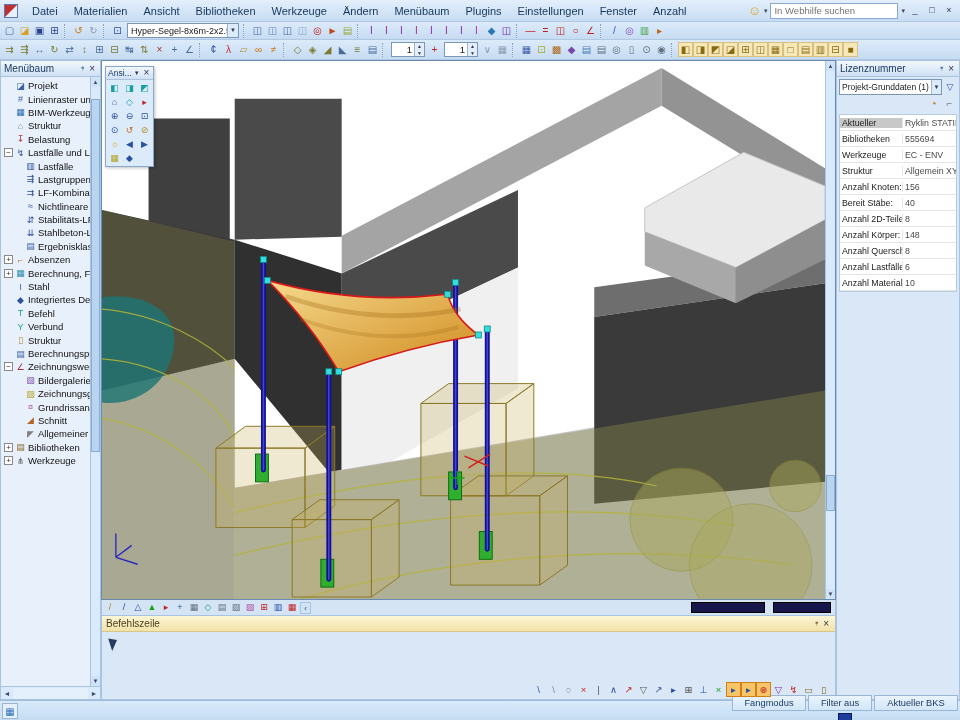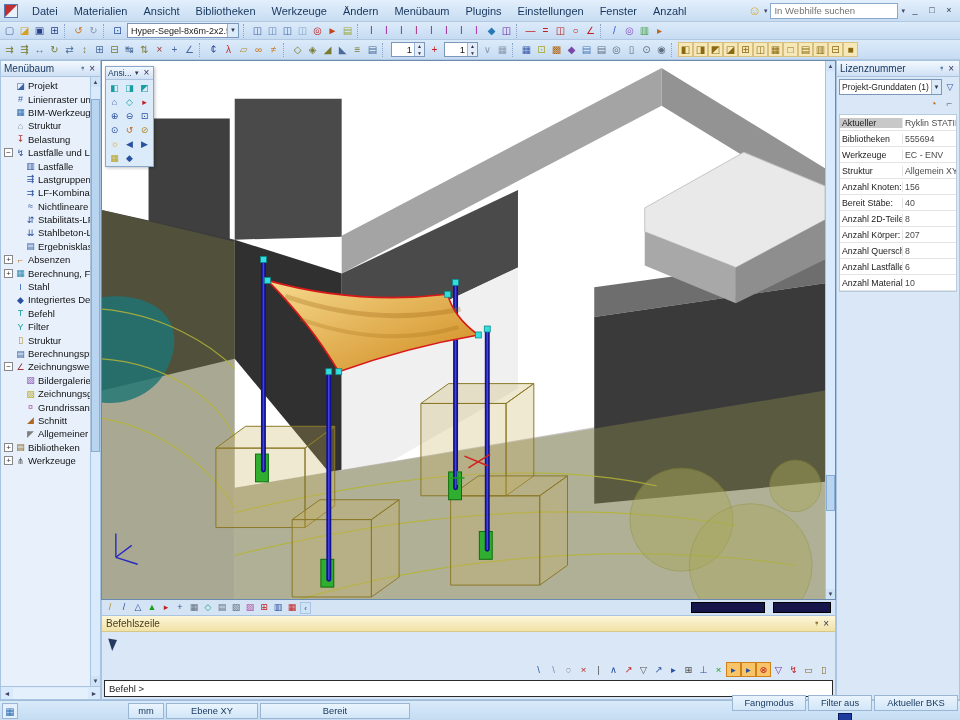--- a/index.html
+++ b/index.html
@@ -385,21 +385,21 @@
               <span class="tlabel">Integriertes Design Forms</span>
             </div>
             <div class="trow-item" style="padding-left: 2px;">
               <div class="expsp"></div>
               <span class="ticon" style="color: rgb(24, 160, 160);">T</span>
               <span class="tlabel">Befehl</span>
             </div>
             <div class="trow-item" style="padding-left: 2px;">
               <div class="expsp"></div>
               <span class="ticon" style="color: rgb(24, 160, 160);">Y</span>
-              <span class="tlabel">Filter</span>
+              <span class="tlabel">Verbund</span>
             </div>
             <div class="trow-item" style="padding-left: 2px;">
               <div class="expsp"></div>
               <span class="ticon" style="color: rgb(176, 138, 40);">▯</span>
               <span class="tlabel">Struktur</span>
             </div>
             <div class="trow-item" style="padding-left: 2px;">
               <div class="expsp"></div>
               <span class="ticon" style="color: rgb(58, 98, 168);">▤</span>
               <span class="tlabel">Berechnungsprotokoll</span>
@@ -658,23 +658,20 @@
               <div class="ib" style="color: rgb(24, 160, 24);">×</div>
               <div class="ib active" style="color: rgb(42, 80, 160);">▸</div>
               <div class="ib active" style="color: rgb(42, 80, 160);">▸</div>
               <div class="ib active" style="color: rgb(192, 32, 32);">⊗</div>
               <div class="ib" style="color: rgb(122, 40, 160);">▽</div>
               <div class="ib" style="color: rgb(192, 32, 32);">↯</div>
               <div class="ib" style="color: rgb(138, 106, 42);">▭</div>
               <div class="ib" style="color: rgb(138, 106, 42);">▯</div>
             </div>
         </div>
-        <div class="cmd-input">
-          <span>Befehl &gt;</span>
-        </div>
       </div>
     </div>
 
     <div class="panel props-panel">
       <div class="phead">
         <span>Lizenznummer</span>
         <span class="sp"></span>
         <svg class="phx" width="8" height="9" viewBox="0 0 8 9">
             <rect x="1" y="1" width="5" height="4" fill="#5a7aa0"></rect>
             <line x1="3.5" y1="5" x2="3.5" y2="9" stroke="#5a7aa0"></line>
@@ -719,46 +716,41 @@
           <div class="prow">
             <div class="plab">Bereit Stäbe:</div>
             <div class="pval">40</div>
           </div>
           <div class="prow">
             <div class="plab">Anzahl 2D-Teile:</div>
             <div class="pval">8</div>
           </div>
           <div class="prow">
             <div class="plab">Anzahl Körper:</div>
-            <div class="pval">207</div>
+            <div class="pval">148</div>
           </div>
           <div class="prow">
             <div class="plab">Anzahl Querschnitte:</div>
             <div class="pval">8</div>
           </div>
           <div class="prow">
             <div class="plab">Anzahl Lastfälle:</div>
             <div class="pval">6</div>
           </div>
           <div class="prow">
             <div class="plab">Anzahl Materialien:</div>
             <div class="pval">10</div>
           </div>
         </div>
     </div>
   </div>
 
   <div class="statusbar">
     <div class="sbtn0">▦</div>
     <div class="sgap"></div>
-    <div id="status-left" style="display:flex;gap:2px;">
-        <div class="scell" style="width: 36px;">mm</div>
-        <div class="scell" style="width: 92px;">Ebene XY</div>
-        <div class="scell" style="width: 150px;">Bereit</div>
-      </div>
     <div class="sright">
       <div id="status-right" style="display:flex;gap:2px;">
           <div class="scell" style="width: 74px;">Fangmodus</div>
           <div class="scell" style="width: 64px;">Filter aus</div>
           <div class="scell" style="width: 84px;">Aktueller BKS</div>
         </div>
       <div class="bluebox"></div>
     </div>
   </div>
 

